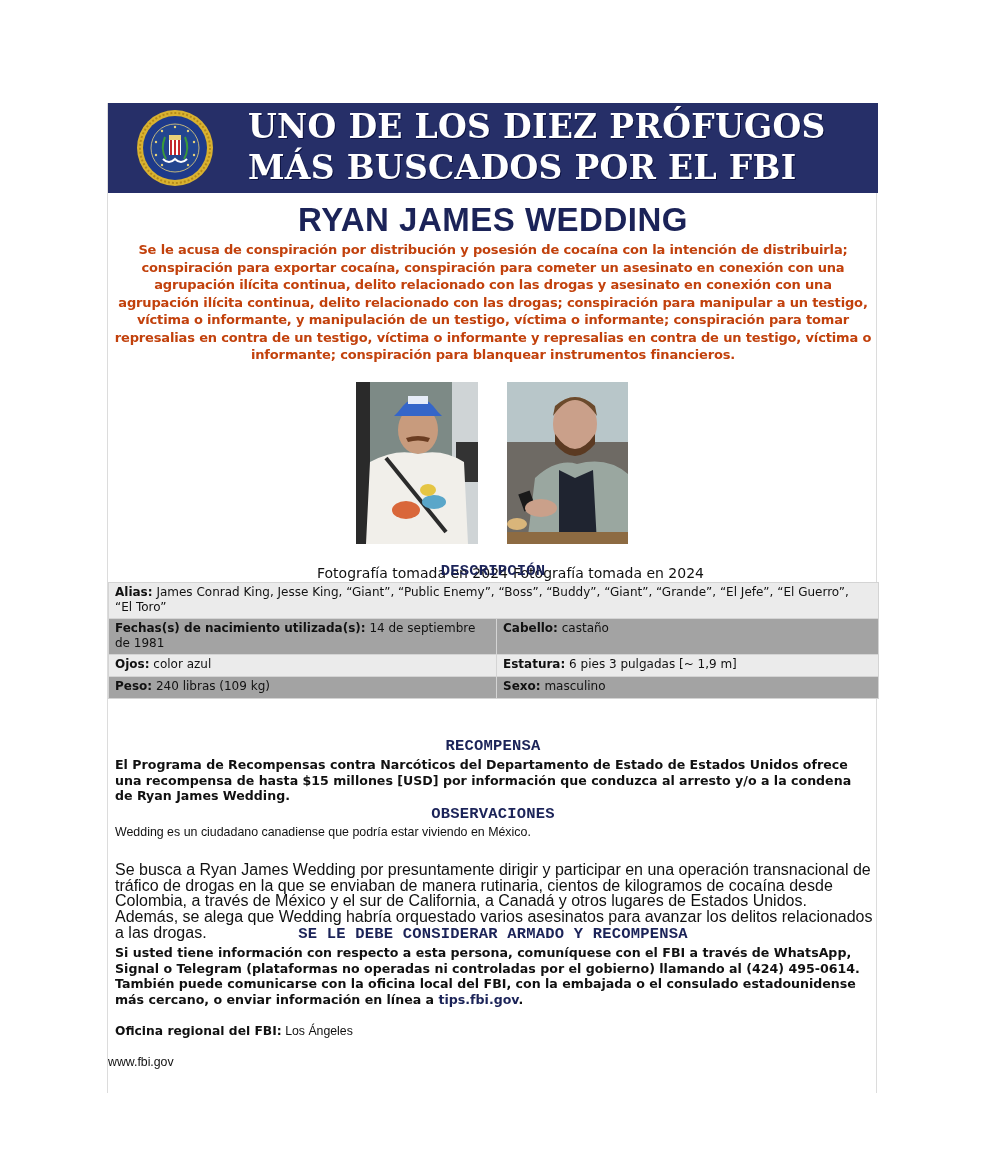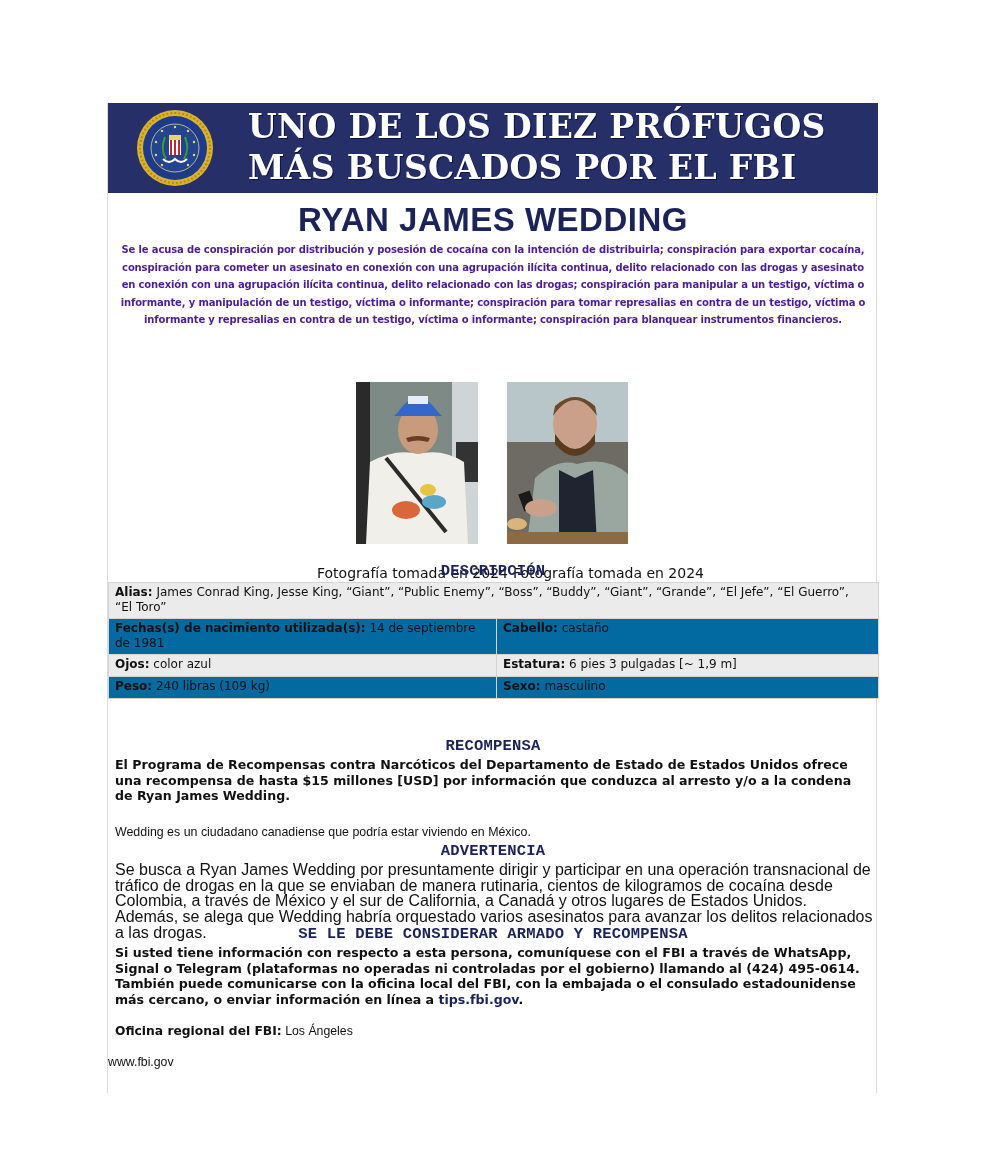--- a/index.html
+++ b/index.html
@@ -10,33 +10,33 @@
   .banner { position:absolute; left:0; top:0; width:770px; height:90px; background:#262f68;
             box-sizing:border-box; }
   .seal { position:absolute; left:28px; top:6px; width:78px; height:78px; }
   .banner-title { position:absolute; left:140px; top:3px; width:620px;
           font-family:"DejaVu Serif", serif; font-weight:bold; color:#ffffff;
           font-size:33px; line-height:41px; letter-spacing:0.3px;
           text-shadow:1px 1px 0 #0d1240; white-space:nowrap; }
   .name { position:absolute; left:0; top:98px; width:770px; text-align:center;
           font-family:"Liberation Sans", sans-serif; font-weight:bold; font-size:33px; color:#1b2358; letter-spacing:0.5px; }
   .charges { position:absolute; left:6px; top:138px; width:758px; text-align:center;
-          font-family:"DejaVu Sans", sans-serif; font-weight:bold; font-size:10px; line-height:17.5px; color:#4c1d95; letter-spacing:-0.15px; }
+          font-family:"DejaVu Sans", sans-serif; font-weight:bold; font-size:13px; line-height:17.5px; color:#c2410c; letter-spacing:-0.15px; }
   .photo { position:absolute; background:#888; overflow:hidden; }
   .photo1 { left:248px; top:279px; width:122px; height:162px; }
   .photo2 { left:399px; top:279px; width:121px; height:162px; }
   .caption { position:absolute; top:462px; font-size:14px; color:#111; white-space:nowrap; }
   .cap1 { left:209px; } .cap2 { left:405px; }
   .section-title { position:absolute; left:0; width:770px; text-align:center;
           font-family:Liberation Mono, monospace; font-weight:bold; color:#1b2358; font-size:15.5px; letter-spacing:0.2px; }
   table.desc { position:absolute; left:0; top:479px; width:770px; border-collapse:collapse;
           font-size:12px; line-height:15px; table-layout:fixed; }
   table.desc td { border:1px solid #d4d4d4; padding:2px 12px 3px 6px; vertical-align:top; }
   table.desc tr.g td { background:#ebebeb; }
-  table.desc tr.w td { background:#0369a1; }
+  table.desc tr.w td { background:#a3a3a3; }
   table.desc b { font-weight:bold; }
   .para { position:absolute; left:7px; width:758px; font-size:12.6px; line-height:15.7px; }
   .para.bold { font-weight:bold; }
   .para.reg { font-family:"Liberation Sans", sans-serif; font-size:16px; line-height:15.7px; }
   .footer-office { position:absolute; left:7px; top:921px; font-size:12.3px; }
   .footer-url { position:absolute; left:0; top:952px; width:770px; text-align:left; font-size:12.3px; font-family:"Liberation Sans", sans-serif; }
 </style>
 </head>
 <body>
 
@@ -136,23 +136,23 @@
     <tr class="w">
       <td style="height:16px;"><b>Peso:</b><span> 240 libras (109 kg)</span></td>
       <td><b>Sexo:</b><span> masculino</span></td>
     </tr>
   </tbody>
     </table>
 
   <div class="section-title" style="top:634px;">RECOMPENSA</div>
   <div class="para bold" style="top:654px;">El Programa de Recompensas contra Narcóticos del Departamento de Estado de Estados Unidos ofrece una recompensa de hasta $15 millones [USD] por información que conduzca al arresto y/o a la condena de Ryan James Wedding.</div>
 
+  <div class="section-title" style="top:702px;">OBSERVACIONES</div>
   <div class="para reg" style="top:722px; font-size:12.4px;">Wedding es un ciudadano canadiense que podría estar viviendo en México.</div>
 
-  <div class="section-title" style="top:739px;">ADVERTENCIA</div>
   <div class="para reg" style="top:759px;">Se busca a Ryan James Wedding por presuntamente dirigir y participar en una operación transnacional de tráfico de drogas en la que se enviaban de manera rutinaria, cientos de kilogramos de cocaína desde Colombia, a través de México y el sur de California, a Canadá y otros lugares de Estados Unidos. Además, se alega que Wedding habría orquestado varios asesinatos para avanzar los delitos relacionados a las drogas.</div>
 
   <div class="section-title" style="top:822px;">SE LE DEBE CONSIDERAR ARMADO Y RECOMPENSA</div>
   <div class="para bold" style="top:842px;"><span>Si usted tiene información con respecto a esta persona, comuníquese con el FBI a través de WhatsApp, Signal o Telegram (plataformas no operadas ni controladas por el gobierno) llamando al (424) 495-0614. También puede comunicarse con la oficina local del FBI, con la embajada o el consulado estadounidense más cercano, o enviar información en línea a </span><span style="color:#1b2358;">tips.fbi.gov</span><span>.</span></div>
 
   <div class="footer-office"><b>Oficina regional del FBI:</b><span style="font-family:'Liberation Sans', sans-serif;"> Los Ángeles</span></div>
   <div class="footer-url">www.fbi.gov</div>
 
 </div>
 

